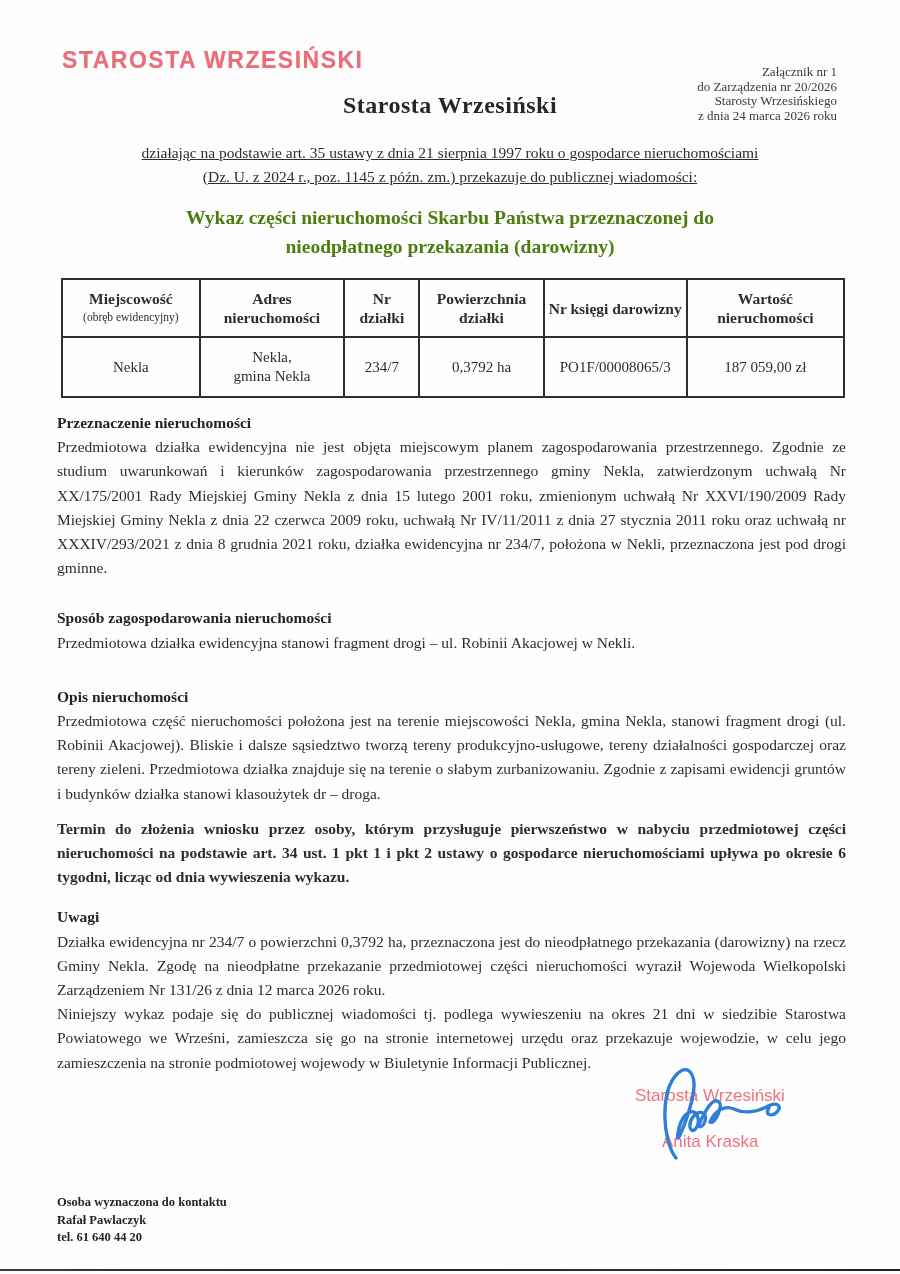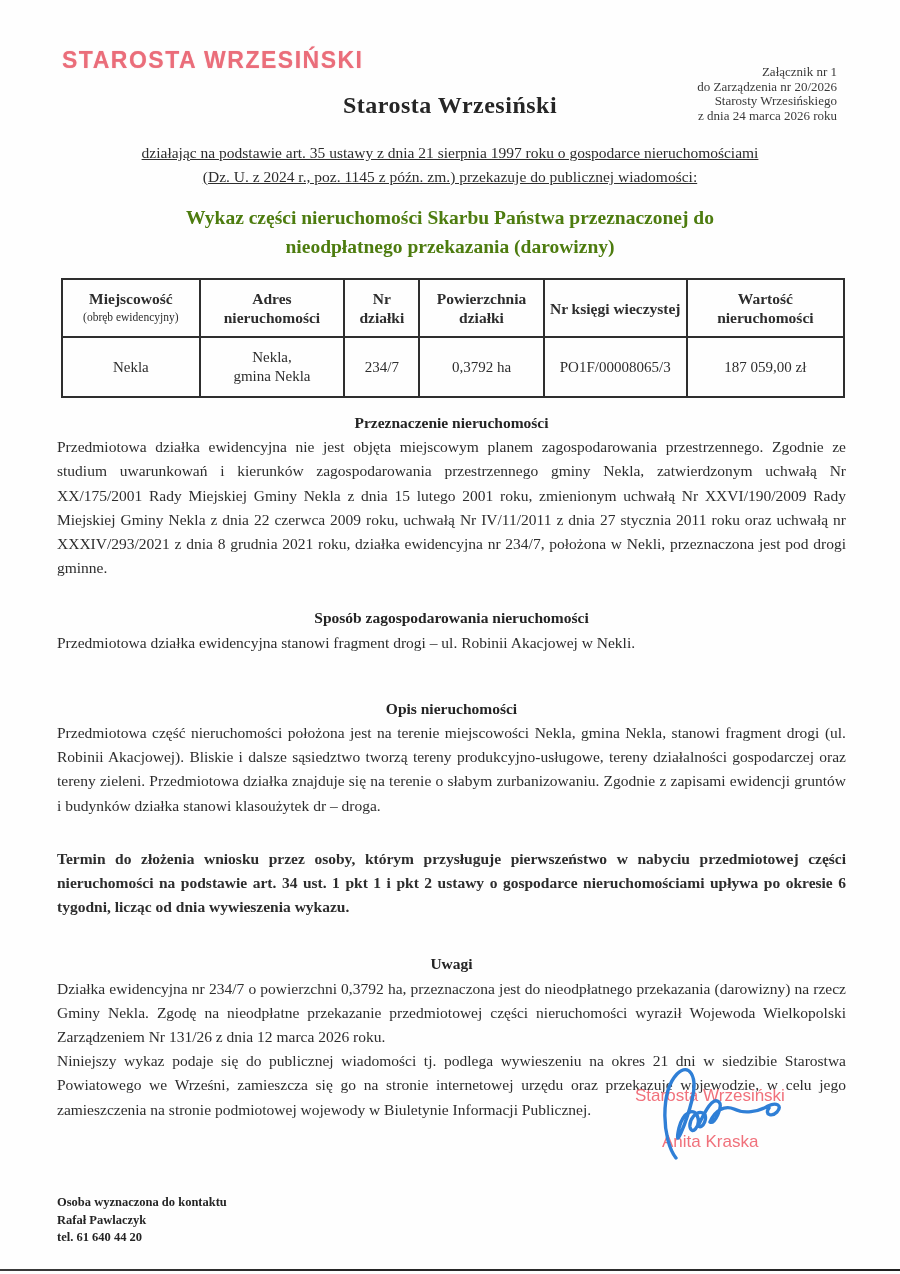--- a/index.html
+++ b/index.html
@@ -101,28 +101,28 @@
     top: 411px; left: 57px;
     width: 789px;
     font-size: 15.5px;
     line-height: 24.2px;
     text-align: justify;
   }
   .body-text h3 {
     margin: 0;
     font-size: 15.5px;
     font-weight: bold;
-    text-align: center;
+    text-align: left;
     color: #242424;
   }
   .body-text p { margin: 0; }
   .sec-sposob  { margin-top: 26px; }
-  .sec-opis    { margin-top: 42px; }
-  .sec-termin  { margin-top: 29px; }
-  .sec-uwagi   { margin-top: 33px; }
+  .sec-opis    { margin-top: 30px; }
+  .sec-termin  { margin-top: 11px; }
+  .sec-uwagi   { margin-top: 16px; }
   .sec-termin p { font-weight: bold; }
   .sig-block {
     position: absolute;
     left: 628px; top: 1080px;
     width: 190px; height: 100px;
     font-family: "Liberation Sans", sans-serif;
   }
   .sig-stamp-1 {
     position: absolute; left: 7px; top: 6px;
     font-size: 17px; color: #f06a75; opacity: .95;
@@ -190,21 +190,21 @@
       </colgroup>
       <thead>
         <tr>
           <th>
             <span>Miejscowość</span>
             <span class="sub">(obręb ewidencyjny)</span>
           </th>
           <th>Adres nieruchomości</th>
           <th>Nr działki</th>
           <th>Powierzchnia działki</th>
-          <th>Nr księgi wieczystej</th>
+          <th>Nr księgi darowizny</th>
           <th>Wartość nieruchomości</th>
         </tr>
       </thead>
       <tbody>
         <tr>
           <td>Nekla</td>
           <td class="preline">Nekla,
 gmina Nekla</td>
           <td>234/7</td>
           <td>0,3792 ha</td>

